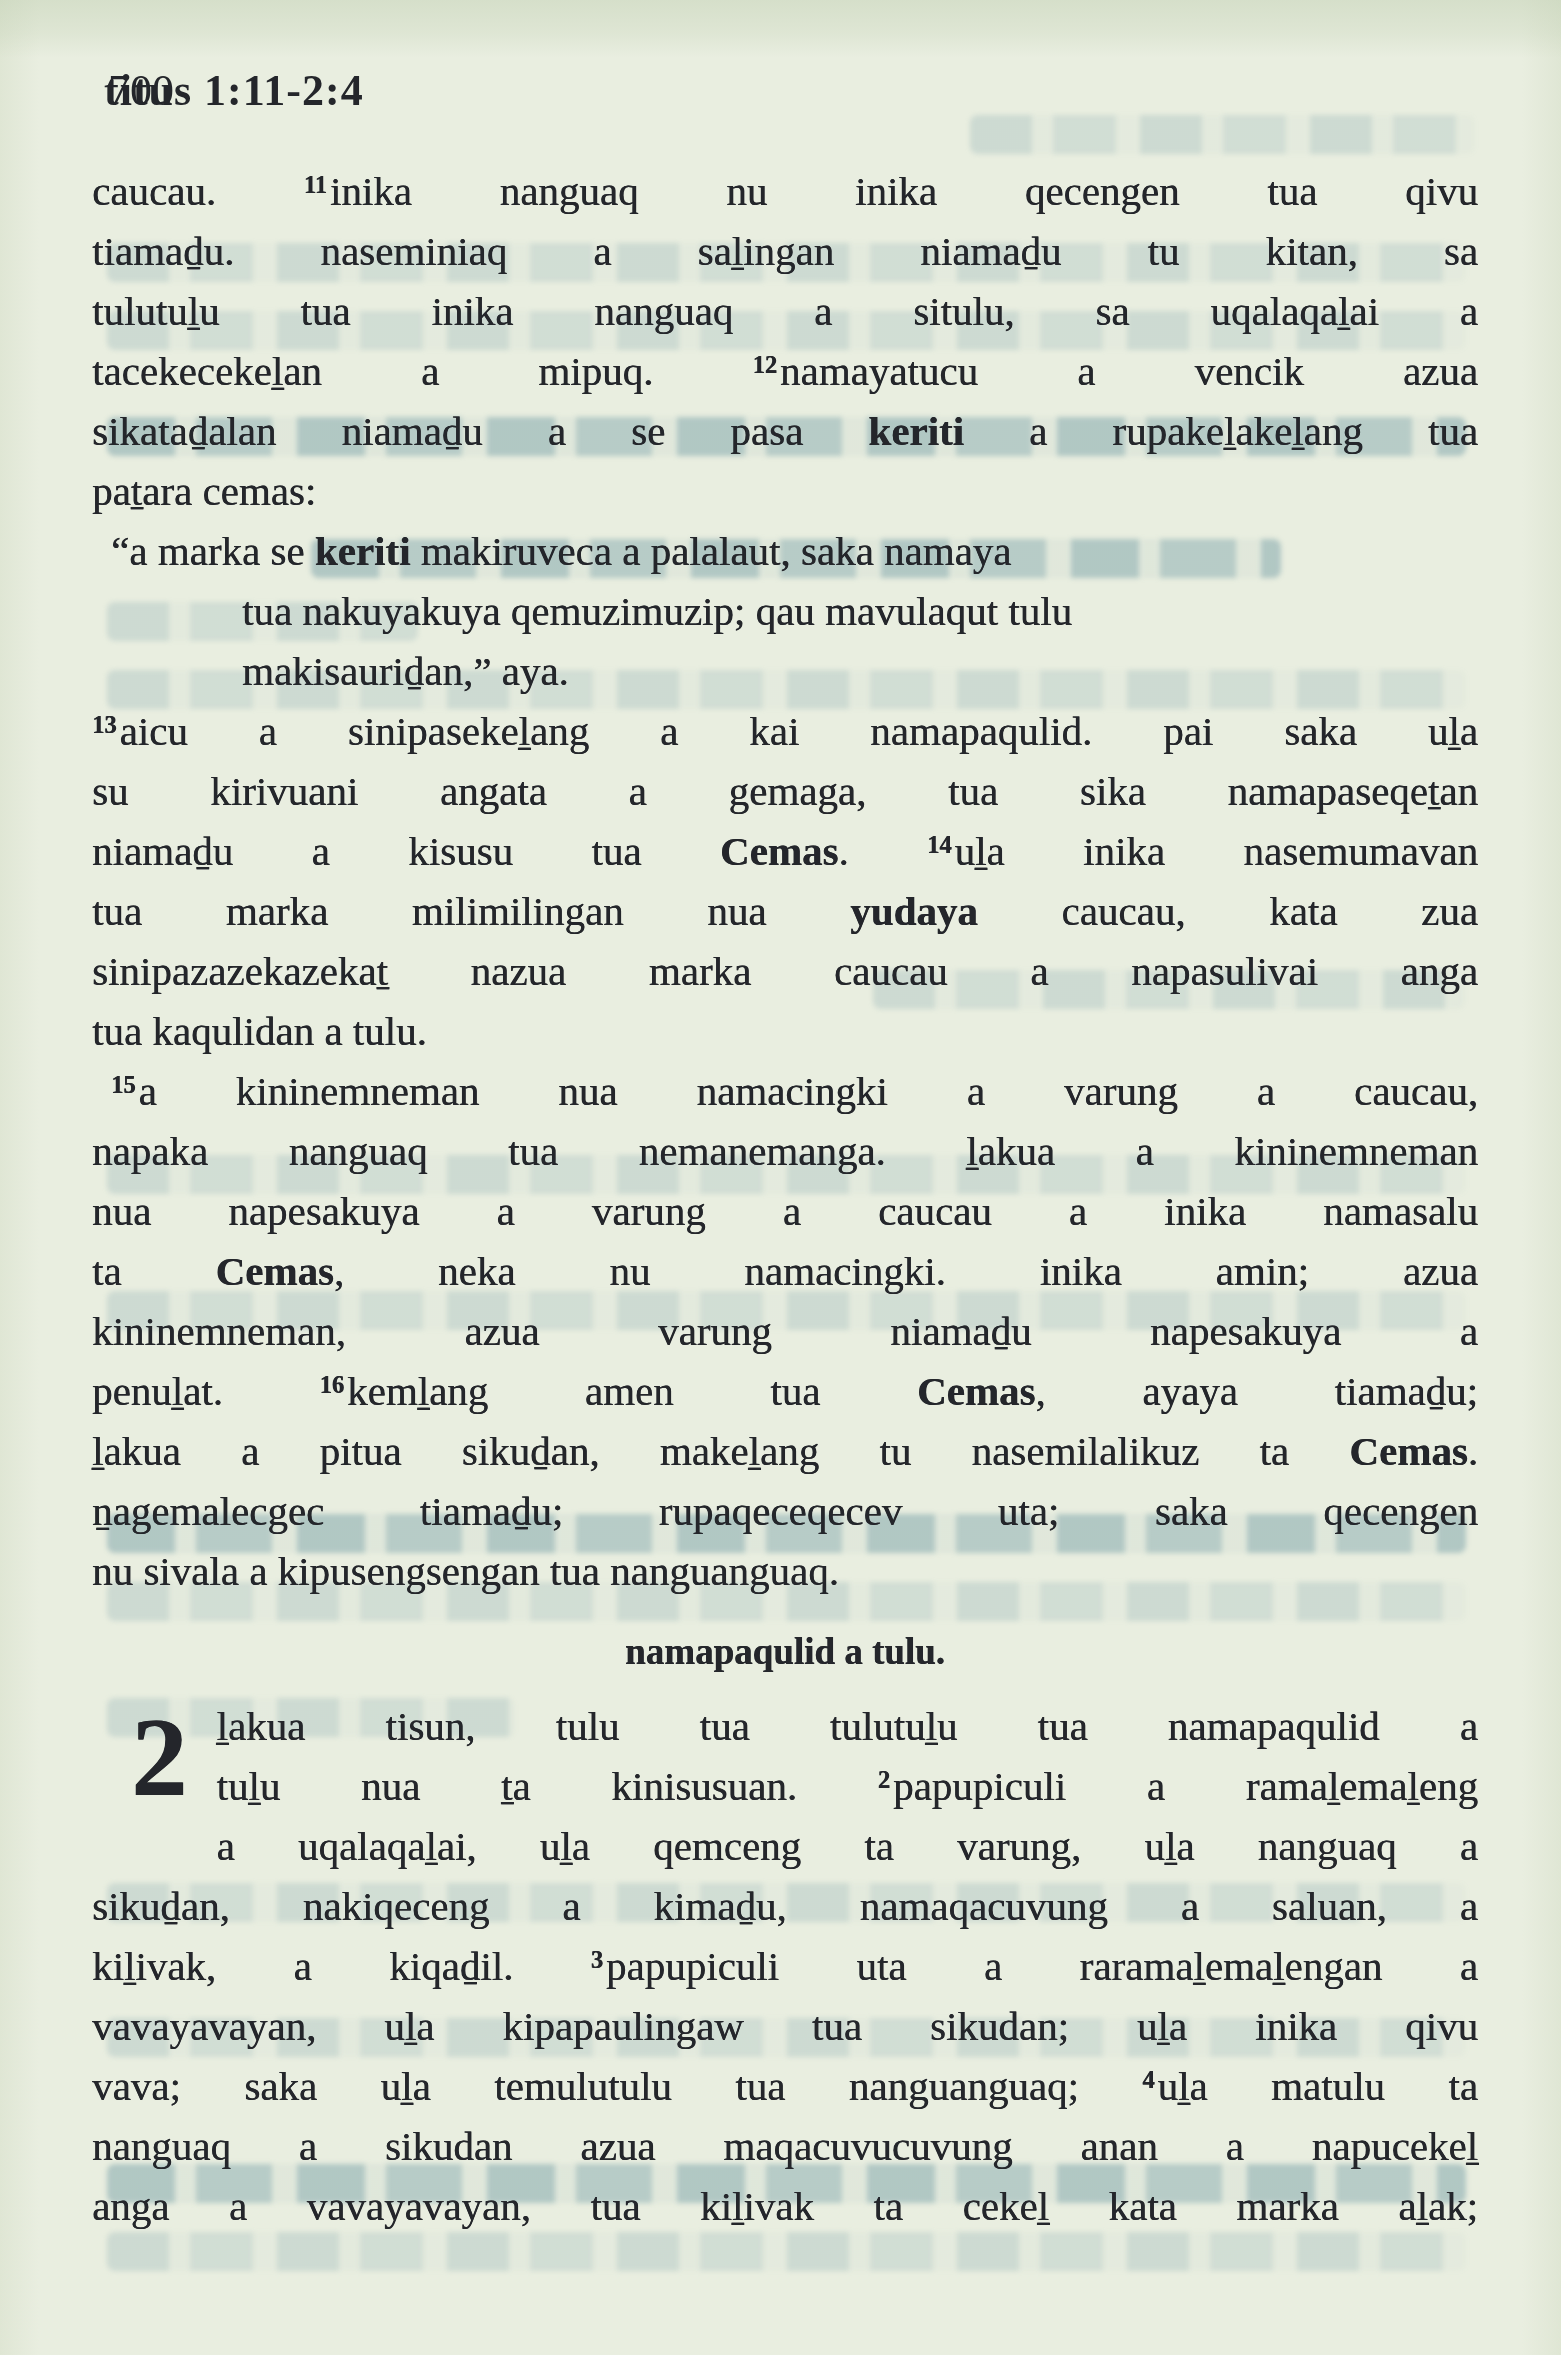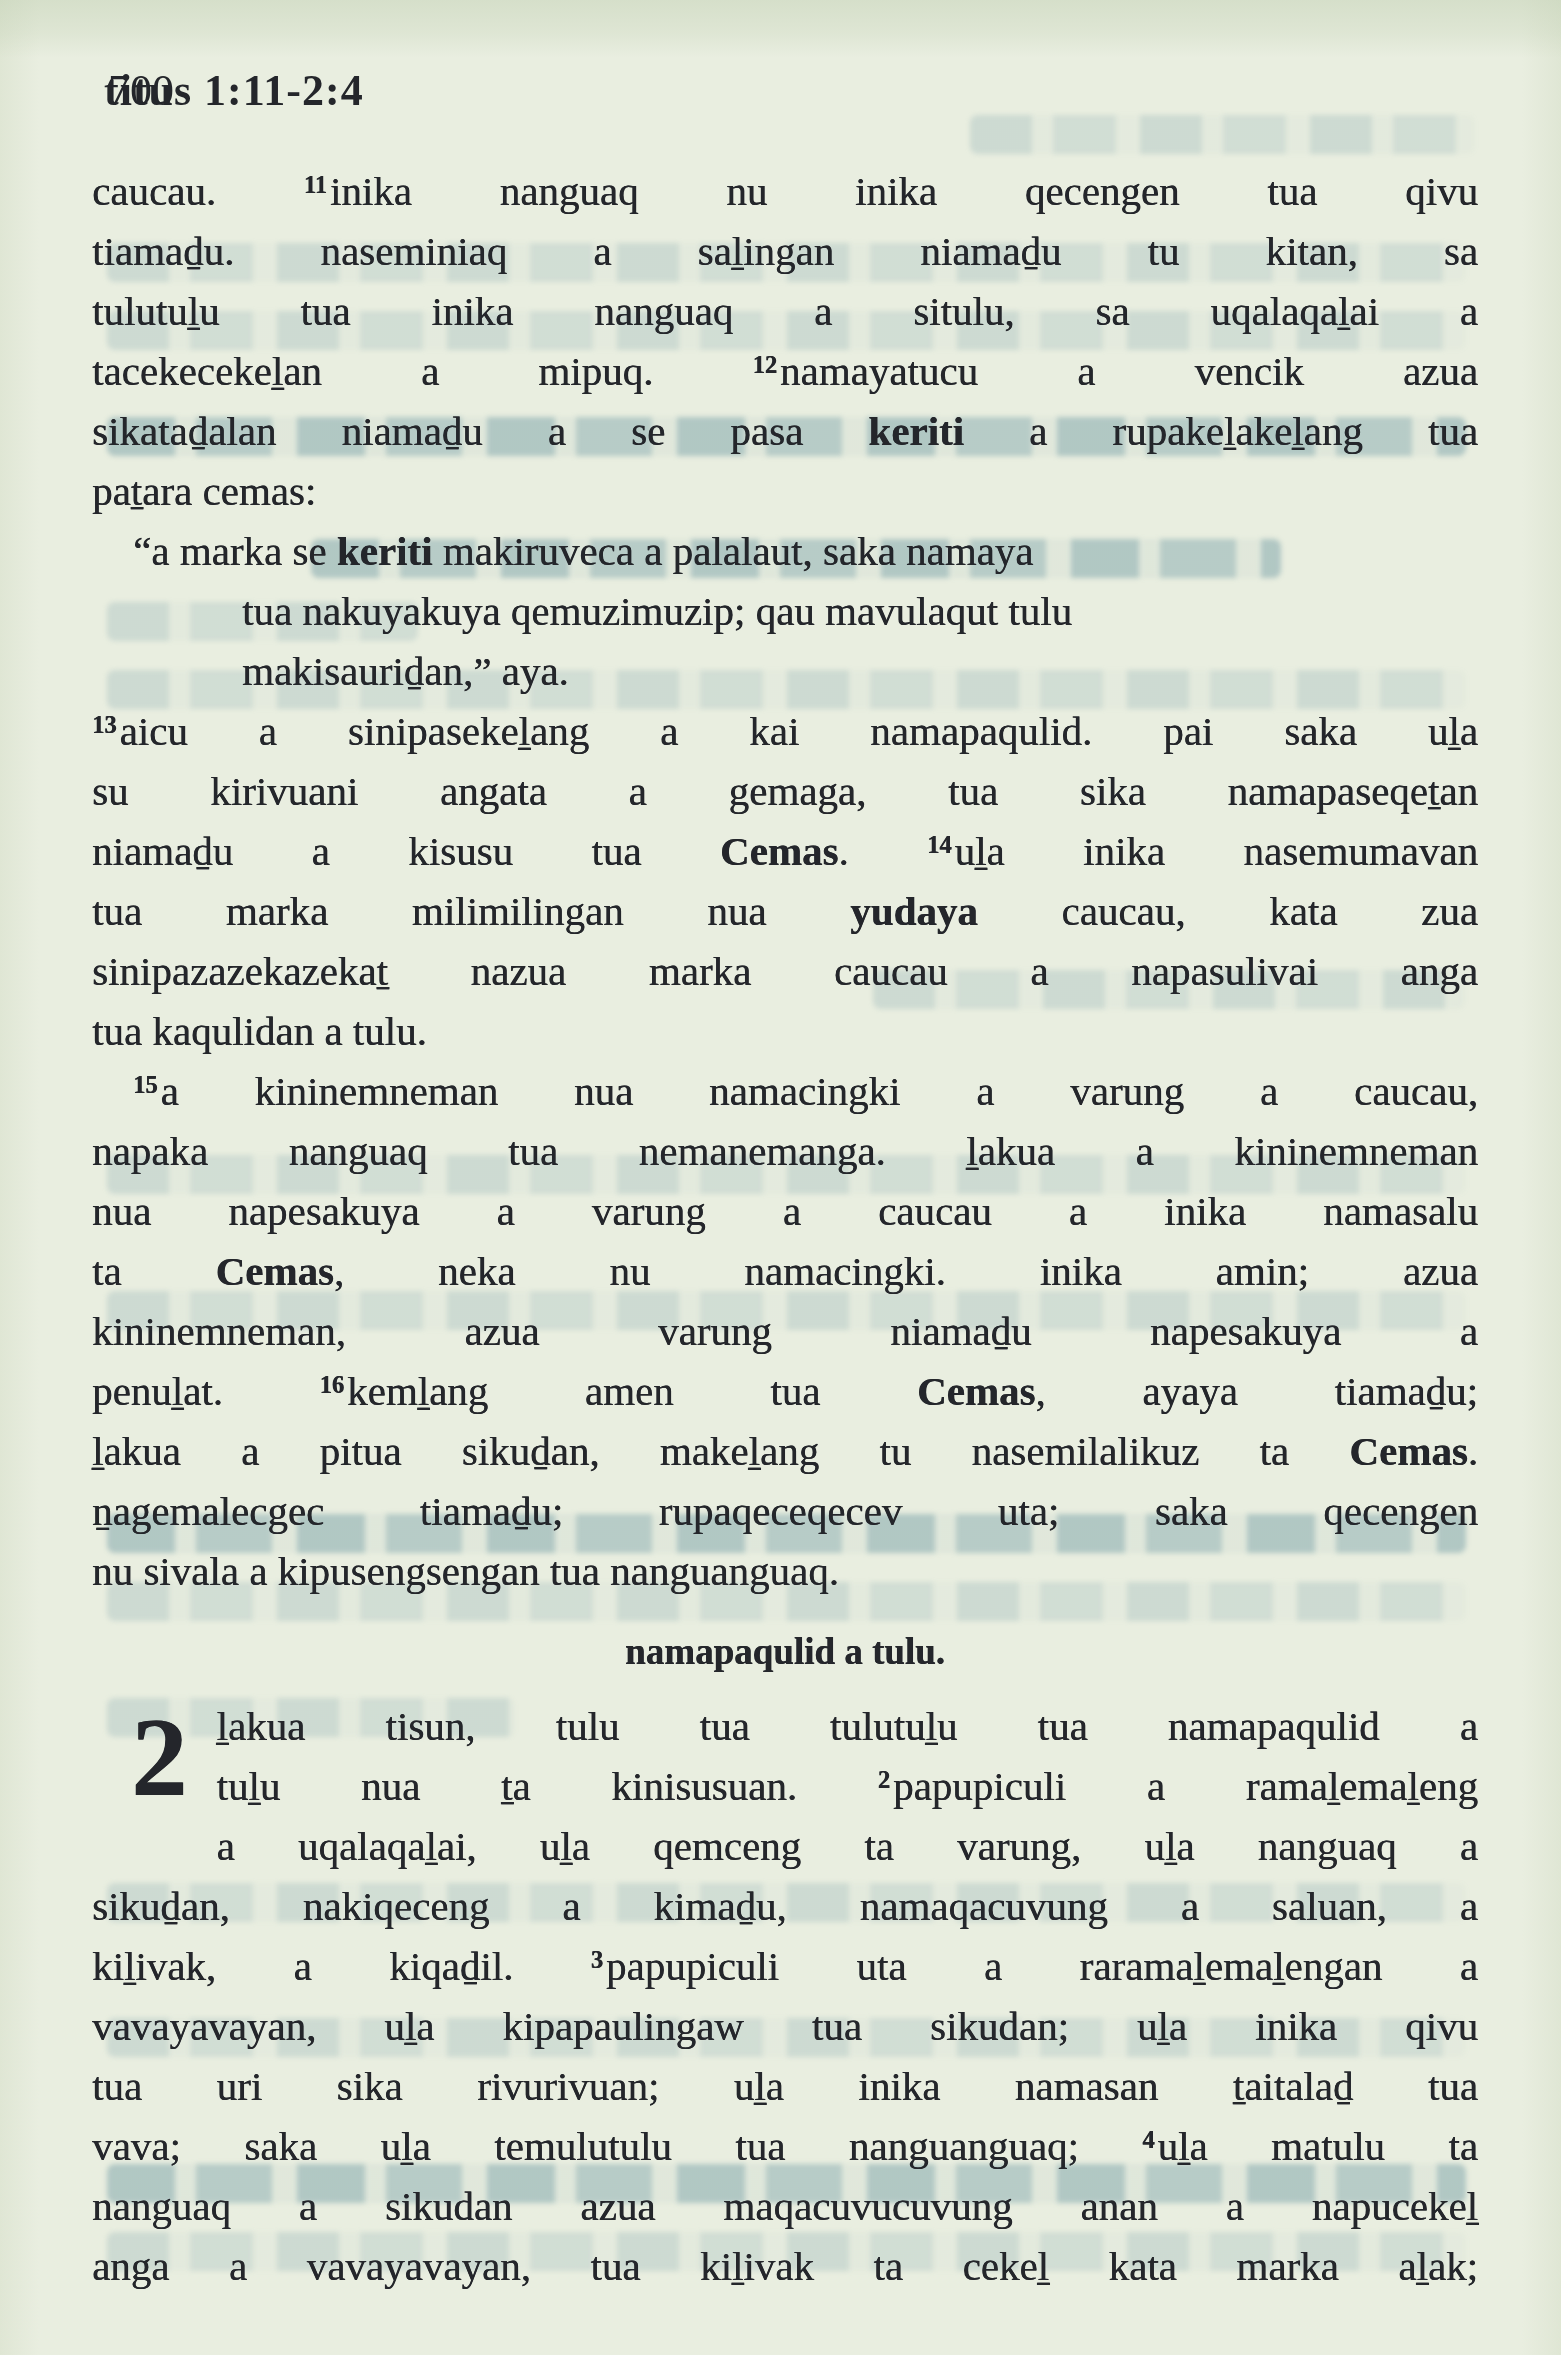--- a/index.html
+++ b/index.html
@@ -30,21 +30,21 @@
   .running-head{position:absolute;left:0;top:0;width:100%;text-align:left;letter-spacing:1px;font-weight:bold;}
 
   .page-body{position:absolute;top:161px;left:0;width:100%;}
 
   .line{
     font-size:41px;line-height:60px;height:60px;
     text-shadow:0.4px 0 0 currentColor;
     white-space:normal;
   }
   .line.j{text-align:justify;text-align-last:justify;}
-  .line.ind1{margin-left:41px;}
+  .line.ind1{margin-left:19px;}
   .line.ind2{margin-left:150px;}
   b{font-weight:bold;}
   sup{font-size:60%;font-weight:bold;vertical-align:baseline;position:relative;top:-0.48em;padding-right:2.9px;}
 
   .heading{
     text-align:center;font-weight:bold;font-size:37px;line-height:60px;
     margin:21.3px 0 13.6px 0;text-shadow:0.4px 0 0 currentColor;
   }
   .chapter::after{content:"";display:block;clear:both;}
   .dropcap{
@@ -116,20 +116,19 @@
       </div>
       <div class="heading">namapaqulid a tulu.</div>
       <div class="chapter">
         <span class="dropcap">2</span>
         <div class="line j">ḻakua tisun, tulu tua tulutuḻu tua namapaqulid a</div>
         <div class="line j">tuḻu nua ṯa kinisusuan. <sup>2</sup>papupiculi a ramaḻemaḻeng</div>
         <div class="line j">a uqalaqaḻai, uḻa qemceng ta varung, uḻa nanguaq a</div>
         <div class="line j">sikuḏan, nakiqeceng a kimaḏu, namaqacuvung a saluan, a</div>
         <div class="line j">kiḻivak, a kiqaḏil. <sup>3</sup>papupiculi uta a raramaḻemaḻengan a</div>
         <div class="line j">vavayavayan, uḻa kipapaulingaw tua sikudan; uḻa inika qivu</div>
-        <div class="line j">tua uri sika rivurivuan; uḻa inika namasan ṯaitalaḏ tua</div>
         <div class="line j">vava; saka uḻa temulutulu tua nanguanguaq; <sup>4</sup>uḻa matulu ta</div>
         <div class="line j">nanguaq a sikudan azua maqacuvucuvung anan a napucekeḻ</div>
         <div class="line j">anga a vavayavayan, tua kiḻivak ta cekeḻ kata marka aḻak;</div>
       </div>
     </div>
 </div>
 
 
 </body></html>

